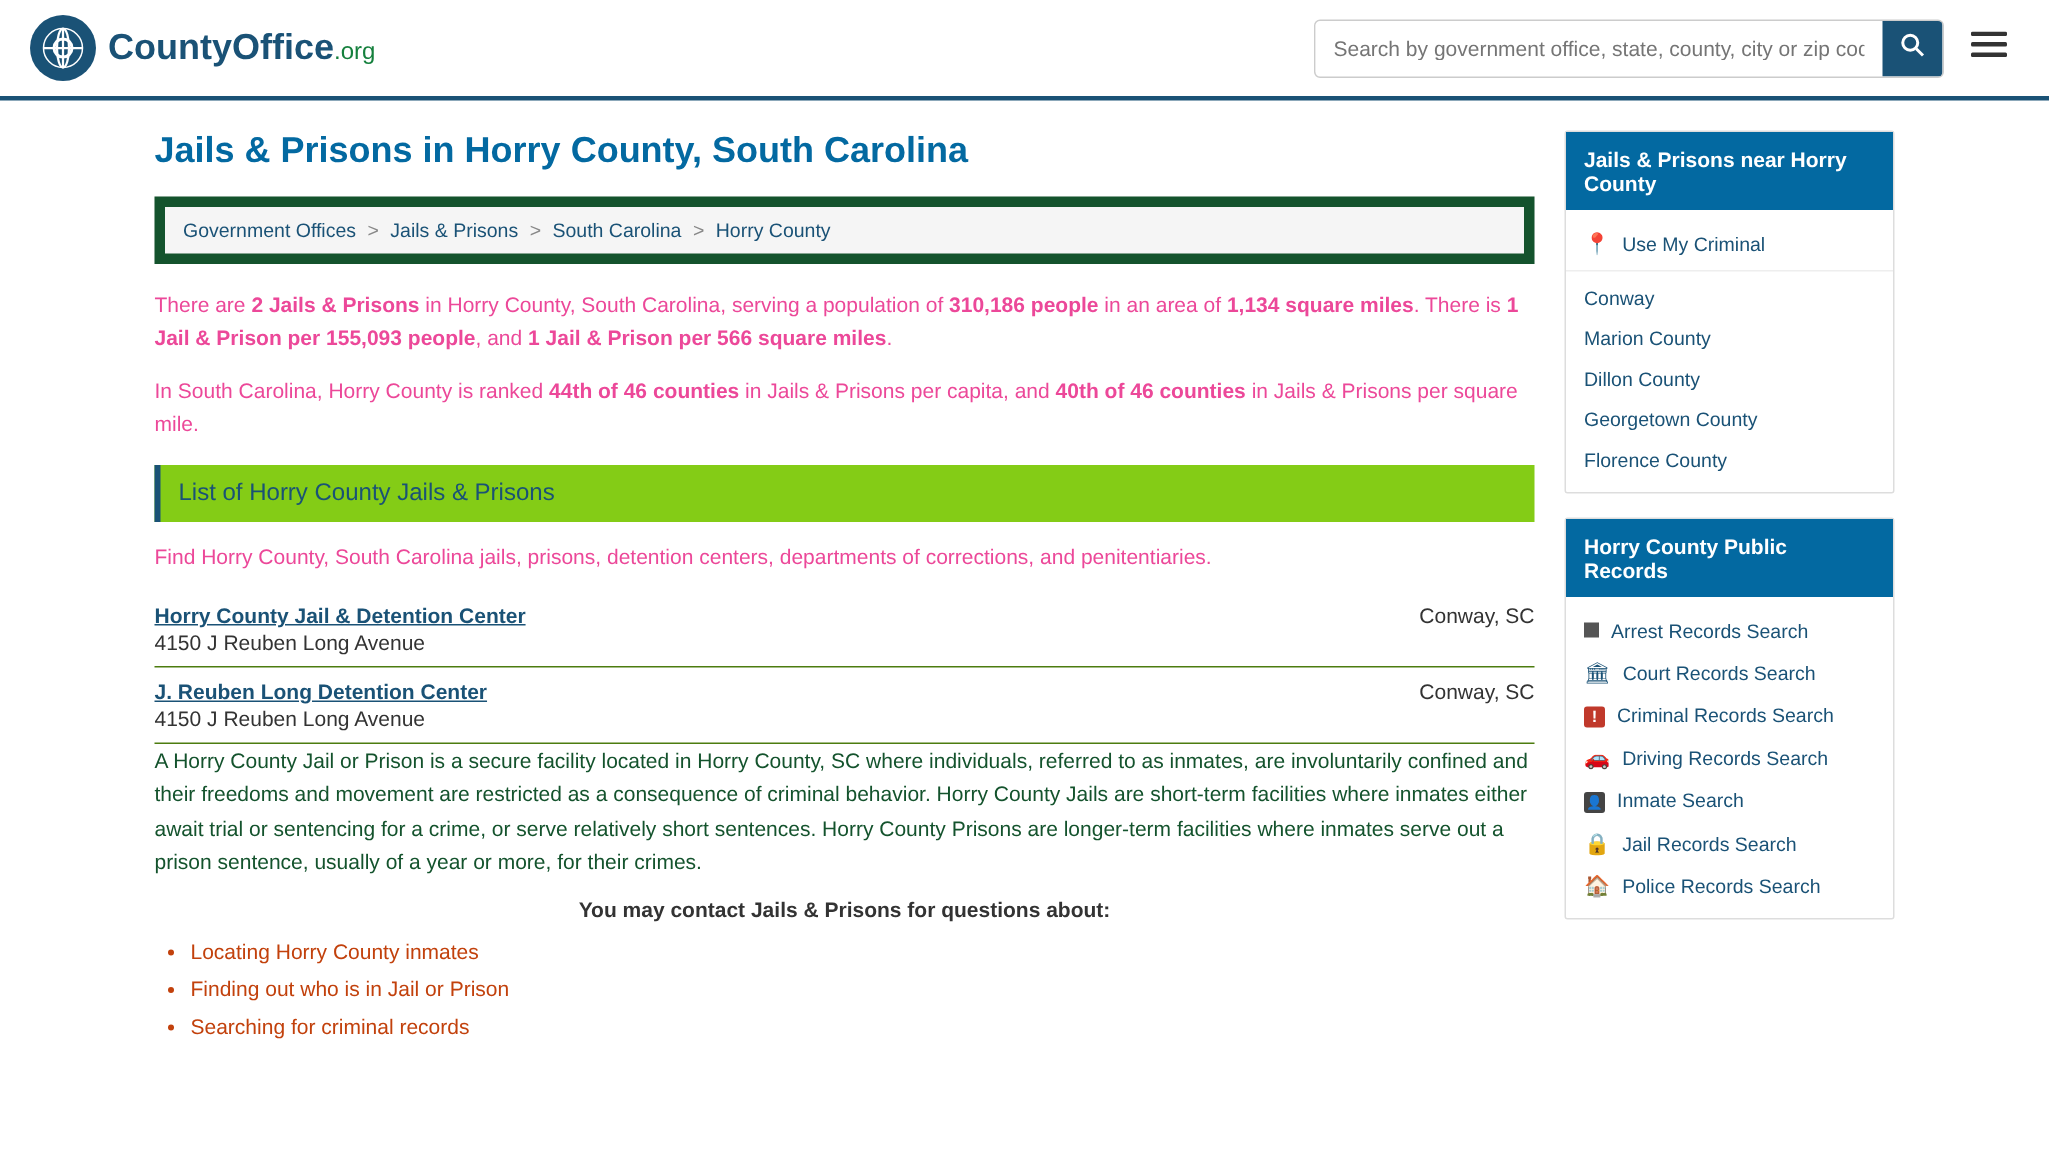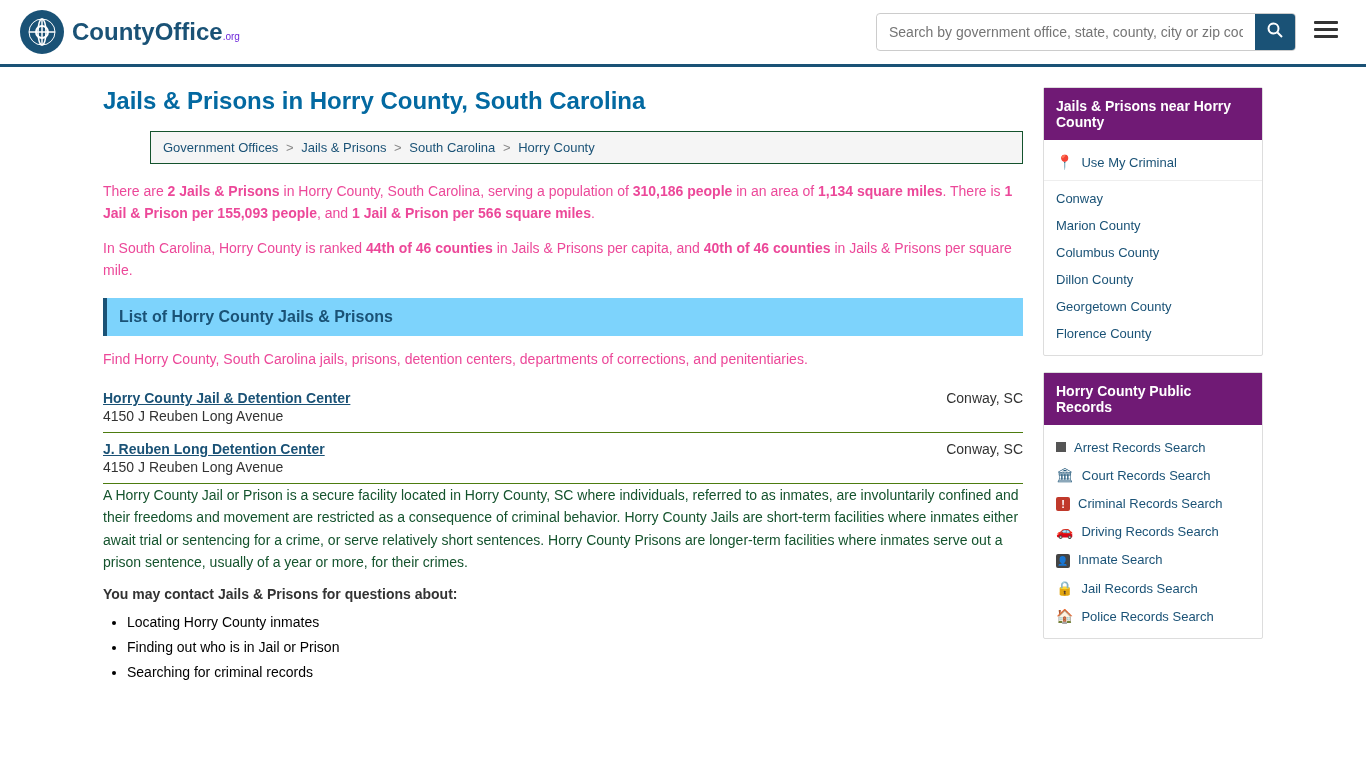--- a/index.html
+++ b/index.html
@@ -93,43 +93,42 @@
       margin-bottom: 16px;
     }
 
     
     .breadcrumb {
       background: #f5f5f5;
       padding: 8px 12px;
       font-size: 13px;
       color: #555;
       margin-bottom: 16px;
-      border: 1px solid #14532d;
-      margin-left: 47px;
+      border: 7px solid #14532d;
     }
     .breadcrumb a {
       color: #1a5276;
       text-decoration: none;
     }
     .breadcrumb span { color: #888; margin: 0 4px; }
 
     
     .content-text {
       font-size: 14px;
       line-height: 1.6;
       margin-bottom: 12px;
       color: #ec4899;
     }
     .content-text strong { font-weight: bold; }
 
     .section-header {
-      background: #7dd3fc;
+      background: #84cc16;
       padding: 10px 12px;
       font-size: 16px;
-      font-weight: bold;
+      font-weight: normal;
       color: #1a5276;
       margin: 16px 0 12px 0;
       border-left: 4px solid #1a5276;
     }
 
     .facility-name {
       font-size: 14px;
       font-weight: bold;
       color: #1a5276;
       text-decoration: underline;
@@ -149,37 +148,38 @@
       font-size: 14px;
       line-height: 1.6;
       color: #14532d;
       margin-bottom: 12px;
     }
 
     .contact-header {
       font-weight: bold;
       font-size: 14px;
       margin-bottom: 8px;
+      text-align: center;
     }
     .contact-list {
       list-style: disc;
       padding-left: 24px;
       font-size: 14px;
       line-height: 1.8;
-      color: #000000;
+      color: #c2410c;
     }
 
     
     .sidebar-box {
       border: 1px solid #ddd;
       margin-bottom: 16px;
       border-radius: 2px;
     }
     .sidebar-box-header {
-      background: #701a75;
+      background: #0369a1;
       color: white;
       padding: 10px 12px;
       font-size: 14px;
       font-weight: bold;
     }
     .sidebar-box-content {
       padding: 8px 0;
     }
     .sidebar-link {
       display: flex;
@@ -238,21 +238,21 @@
     <div class="logo-circle">
       <svg width="28" height="28" viewBox="0 0 28 28">
         <circle cx="14" cy="14" r="13" fill="#1a5276" stroke="white" stroke-width="1"></circle>
         <circle cx="14" cy="14" r="6" fill="none" stroke="white" stroke-width="2"></circle>
         <line x1="14" y1="1" x2="14" y2="27" stroke="white" stroke-width="1.5"></line>
         <line x1="1" y1="14" x2="27" y2="14" stroke="white" stroke-width="1.5"></line>
         <ellipse cx="14" cy="14" rx="4" ry="13" fill="none" stroke="white" stroke-width="1.5"></ellipse>
       </svg>
     </div>
     <div>
-      <span style="font-size:24px; font-weight:bold; color:#1a5276;">CountyOffice</span><span style="color:#6d28d9; font-size:10px;">.org</span>
+      <span style="font-size:24px; font-weight:bold; color:#1a5276;">CountyOffice</span><span style="color:#15803d; font-size:16px;">.org</span>
     </div>
   </div>
   <div class="header-right">
     <div class="search-bar">
       <input type="text" placeholder="Search by government office, state, county, city or zip code" style="">
       <button class="search-btn">
         <svg width="16" height="16" viewBox="0 0 16 16" fill="white">
           <circle cx="6.5" cy="6.5" r="5" stroke="white" stroke-width="2" fill="none"></circle>
           <line x1="10.5" y1="10.5" x2="15" y2="15" stroke="white" stroke-width="2"></line>
         </svg>
@@ -330,23 +330,20 @@
           <span>Use My Criminal</span>
         </a>
         <hr class="sidebar-divider">
         <a class="sidebar-link">
           <span>Conway</span>
         </a>
         <a class="sidebar-link">
           <span>Marion County</span>
         </a>
         <a class="sidebar-link">
-          <span>Columbus County</span>
-        </a>
-        <a class="sidebar-link">
           <span>Dillon County</span>
         </a>
         <a class="sidebar-link">
           <span>Georgetown County</span>
         </a>
         <a class="sidebar-link">
           <span>Florence County</span>
         </a>
       </div>
     </div>

